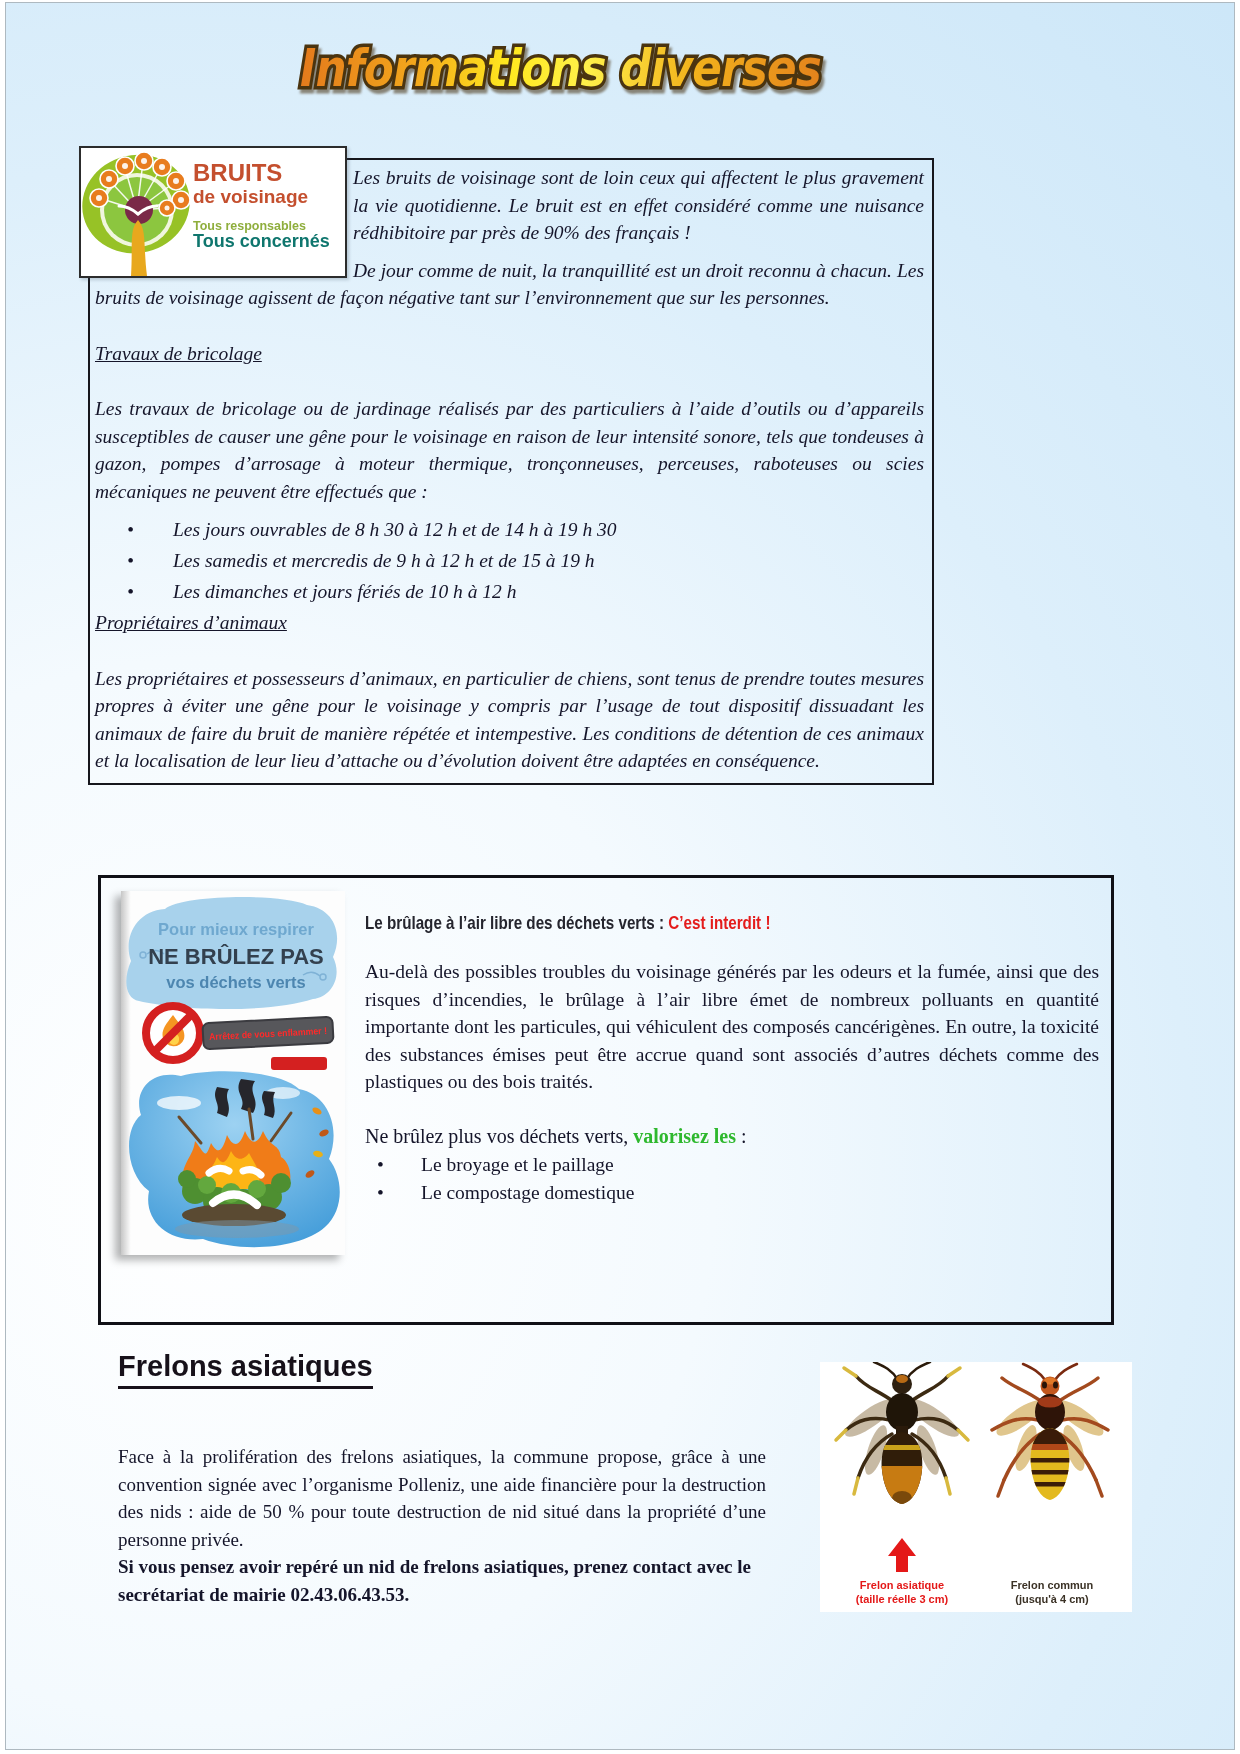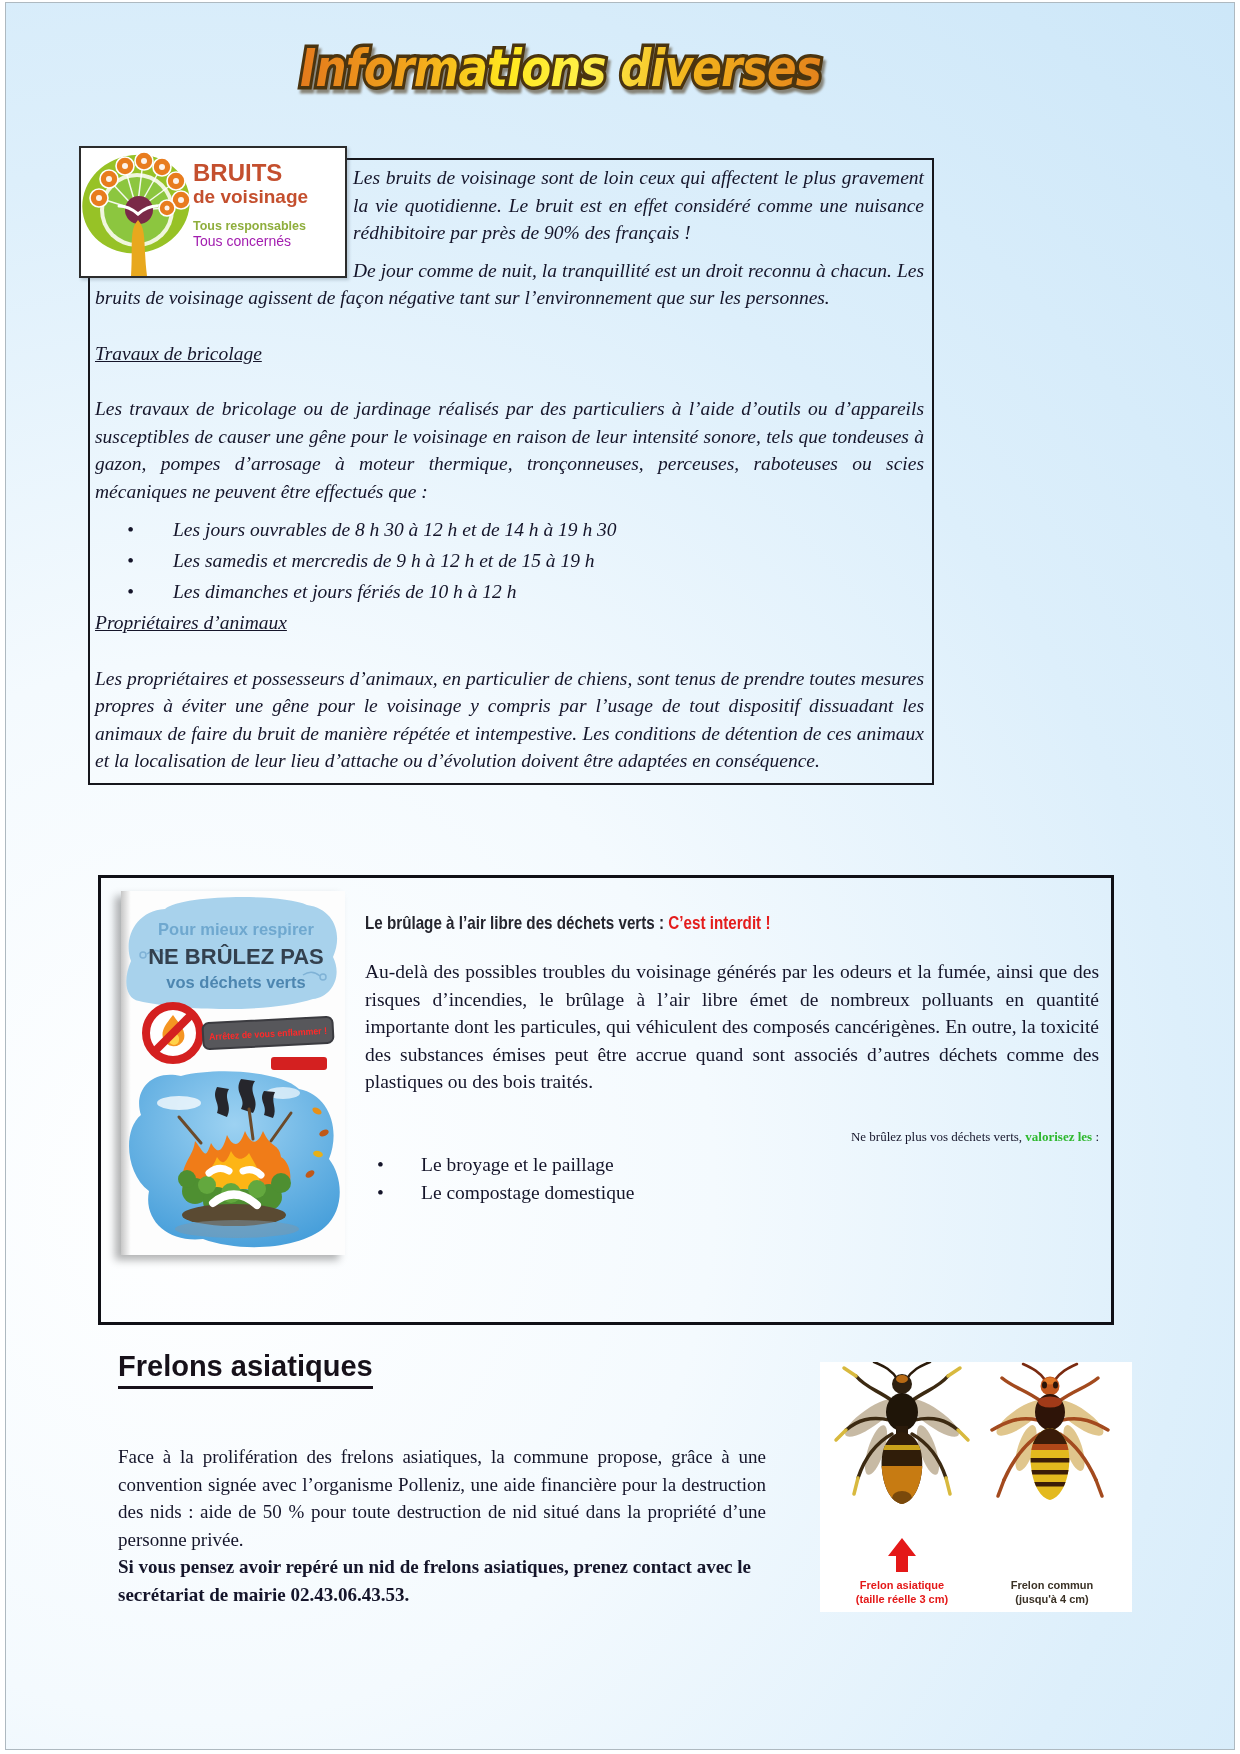--- a/index.html
+++ b/index.html
@@ -43,39 +43,39 @@
 
   .logo-box{
     position:absolute; left:79px; top:146px; width:268px; height:132px;
     background:#ffffff; border:2px solid #2c2c2c; display:flex; overflow:hidden;
     box-shadow:2px 2px 3px rgba(60,80,100,.25);
   }
   .logo-text{ padding-top:13px; font-family:"Liberation Sans",sans-serif; }
   .logo-t1{ color:#c44f2e; font-weight:bold; font-size:24px; line-height:24px; }
   .logo-t2{ color:#c44f2e; font-weight:bold; font-size:19px; line-height:23px; }
   .logo-t3{ color:#8fae3d; font-weight:bold; font-size:12.5px; line-height:15px; margin-top:11px; }
-  .logo-t4{ color:#a21caf; font-weight:normal; font-size:14px; line-height:15px; }
+  .logo-t4{ color:#0f766e; font-weight:bold; font-size:18px; line-height:15px; }
 
   
   .box2{
     position:absolute; left:98px; top:875px; width:1016px; height:450px;
     border:3px solid #101016; overflow:hidden;
   }
   .poster{
     position:absolute; left:20px; top:13px; width:224px; height:364px;
     background:#fdfdfd; box-shadow:-6px 5px 8px rgba(0,0,0,.30);
   }
   .b2col{ margin:34px 12px 0 264px; }
   .b2head{
     font-family:"Liberation Sans",sans-serif; font-weight:bold; font-size:19px;
     transform:scaleX(0.8); transform-origin:left; white-space:nowrap; color:#25252e;
   }
   .b2head .red{ color:#e41c1c; }
   .b2col .body{ margin-top:24px; font-size:19.5px; line-height:27.5px; text-align:justify; hyphens:auto; color:#15152a; }
-  .valorize{ margin-top:27px; font-size:13px; line-height:27.5px; color:#15152a;text-align:right; }
+  .valorize{ margin-top:27px; font-size:20px; line-height:27.5px; color:#15152a; }
   .valorize .green{ color:#2eb82e; font-weight:bold; }
   .b2-list{ list-style:none; margin-top:1px; }
   .b2-list li{ position:relative; padding-left:56px; font-size:19.5px; line-height:27.5px; color:#15152a; }
   .b2-list li::before{ content:"\2022"; position:absolute; left:12px; }
 
   
   .s3head{
     position:absolute; left:118px; top:1350px;
     font-family:"Liberation Sans",sans-serif; font-weight:bold; font-size:29px;
     color:#17111a; border-bottom:3px solid #17111a; padding-bottom:3px;

